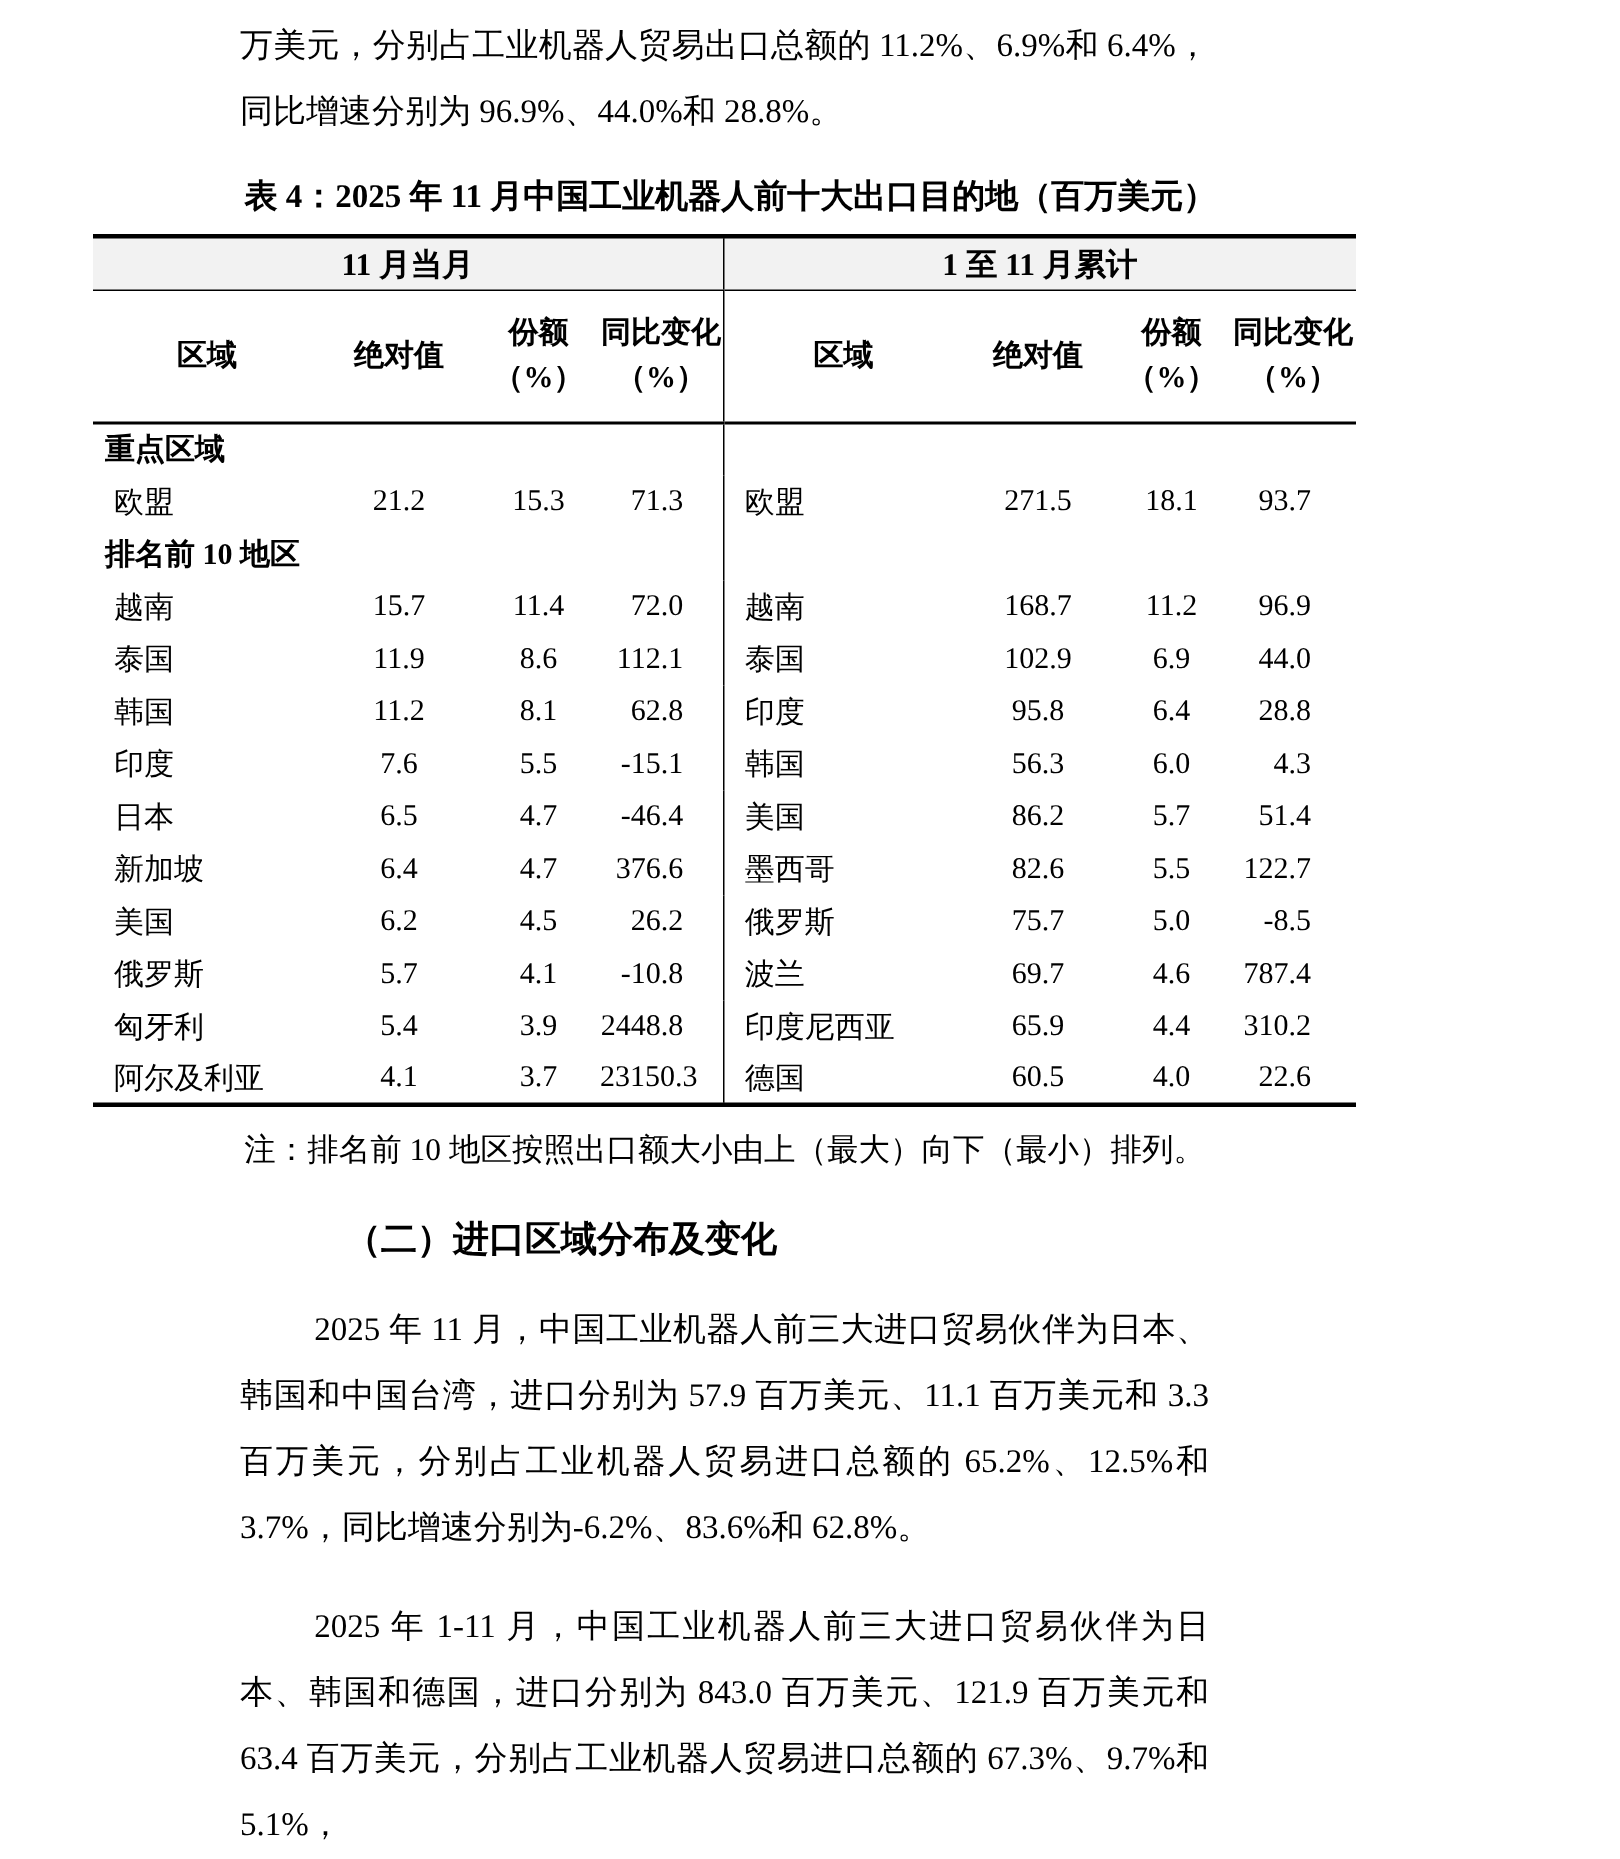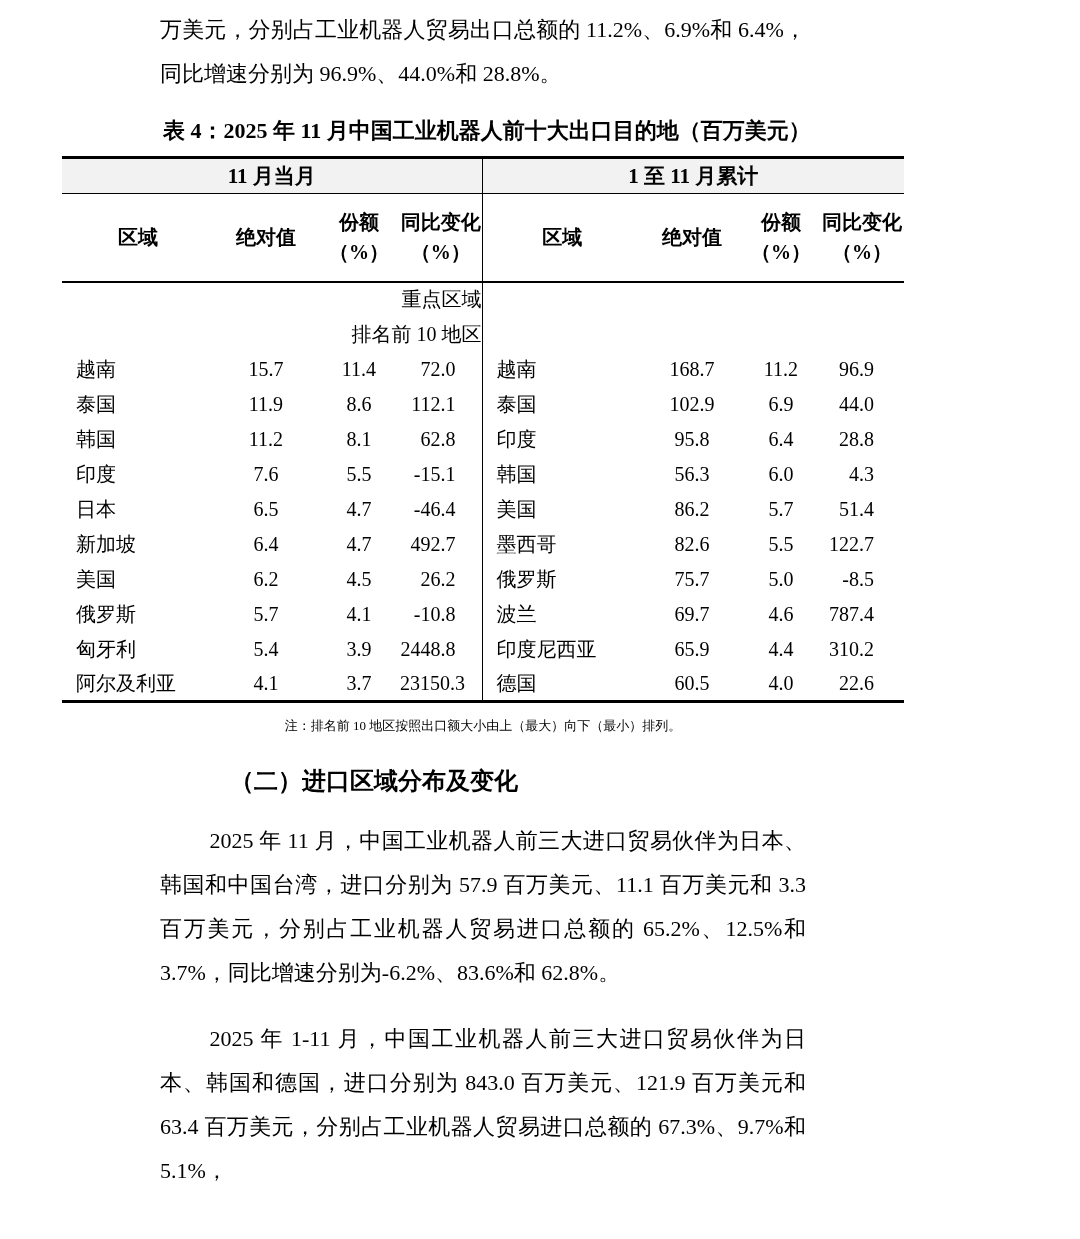--- a/index.html
+++ b/index.html
@@ -54,27 +54,27 @@
   .divider-left { border-left: 1px solid #000; margin-left: 16px; }
   tbody td {
     height: 35px;
     vertical-align: middle;
   }
   td.c0, td.c4 { text-align: left; padding-left: 14px; }
   td.c1, td.c2, td.c5, td.c6 { text-align: center; }
   td.c3 { text-align: right; padding-right: 26px; }
   td.c7 { text-align: right; padding-right: 30px; }
   td.section-cell {
-    font-weight: normal;
-    text-align: right;
+    font-weight: bold;
+    text-align: left;
     padding-left: 8px;
     margin-left: 36px;
   }
   .note {
-    font-size: 13px;
+    font-size: 21px;
     text-align: center;
     margin-top: 14px;
   }
   .section-heading {
     font-size: 24px;
     font-weight: bold;
     margin: 30px 0 0 230px;
   }
   .indent {
     text-indent: 2.25em;
@@ -116,20 +116,30 @@
         <th><span>份额</span><br><span>（%）</span></th>
         <th><span>同比变化</span><br><span>（%）</span></th>
       </tr>
     </thead>
     <tbody id="table-body">
         <tr>
           <td colspan="4" class="section-cell">重点区域</td>
           <td colspan="4" class="divider-left"></td>
         </tr>
         <tr>
+          <td class="c0">欧盟</td>
+          <td class="c1">21.2</td>
+          <td class="c2">15.3</td>
+          <td class="c3">71.3</td>
+          <td class="c4 divider-left">欧盟</td>
+          <td class="c5">271.5</td>
+          <td class="c6">18.1</td>
+          <td class="c7">93.7</td>
+        </tr>
+        <tr>
           <td colspan="4" class="section-cell">排名前 10 地区</td>
           <td colspan="4" class="divider-left"></td>
         </tr>
         <tr>
           <td class="c0">越南</td>
           <td class="c1">15.7</td>
           <td class="c2">11.4</td>
           <td class="c3">72.0</td>
           <td class="c4 divider-left">越南</td>
           <td class="c5">168.7</td>
@@ -173,21 +183,21 @@
           <td class="c3">-46.4</td>
           <td class="c4 divider-left">美国</td>
           <td class="c5">86.2</td>
           <td class="c6">5.7</td>
           <td class="c7">51.4</td>
         </tr>
         <tr>
           <td class="c0">新加坡</td>
           <td class="c1">6.4</td>
           <td class="c2">4.7</td>
-          <td class="c3">492.7</td>
+          <td class="c3">376.6</td>
           <td class="c4 divider-left">墨西哥</td>
           <td class="c5">82.6</td>
           <td class="c6">5.5</td>
           <td class="c7">122.7</td>
         </tr>
         <tr>
           <td class="c0">美国</td>
           <td class="c1">6.2</td>
           <td class="c2">4.5</td>
           <td class="c3">26.2</td>

